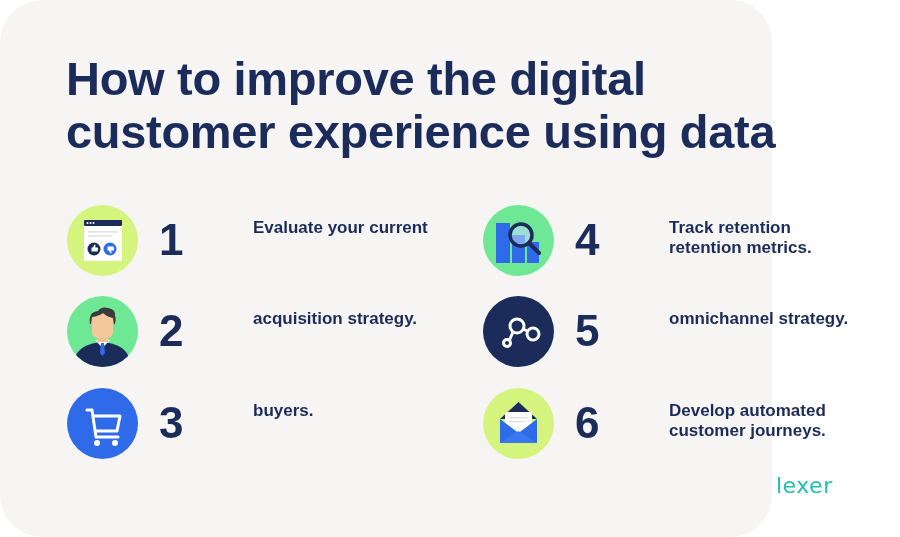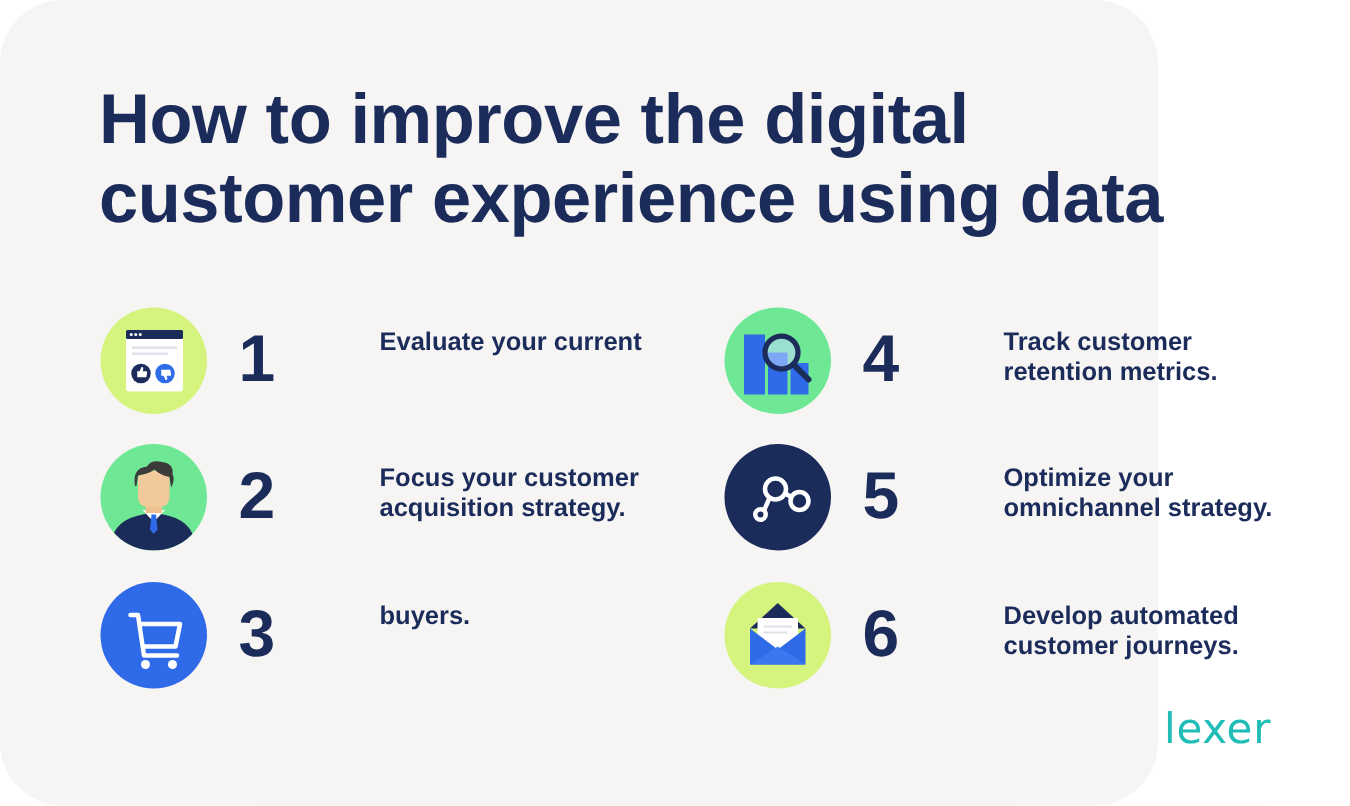--- a/index.html
+++ b/index.html
@@ -27,21 +27,21 @@
       position: absolute; left: 92px; top: 10px; color: #1b2b5a;
       font-weight: 700; font-size: 44px; line-height: 50px;
     }
     .desc {
       position: absolute; left: 138px; top: 13px; color: #1b2b5a;
       font-weight: 700; font-size: 17px; line-height: 20px; white-space: nowrap; margin-left: 48px;
     }
     .desc span { display: block; }
     .logo {
       position: absolute; left: 776px; top: 474px; color: #1fbdb6;
-      font-size: 28px; font-weight: 400; letter-spacing: 0.5px;
+      font-size: 22px; font-weight: 400; letter-spacing: 0.5px;
       font-family: "DejaVu Sans", sans-serif; line-height: 24px;
     }
   </style>
 </head>
 <body>
 
 <div class="card">
 
   <h1 class="title">
     <span>How to improve the digital</span>
@@ -76,21 +76,20 @@
         <path d="M8 62 q4-14 27-16 q23 2 27 16 v10 h-54z" fill="#1b2b5a"></path>
         <path d="M28 44 h15 l-7.5 8z" fill="#ffffff"></path>
         <path d="M34 47 h3 l1 10 l-2.5 3 l-2.5-3z" fill="#2f6be8"></path>
         <rect x="30" y="36" width="11" height="10" fill="#efc191"></rect>
         <rect x="25" y="18" width="21" height="24" rx="6" fill="#f2c99b"></rect>
         <path d="M23 28 q-2-12 8-13 q3-5 10-3 q8 1 7 8 q2 4 -1 9 l-1-7 q-6-1-10-5 q-4 3-11 4 l-1 7z" fill="#3b3b3b"></path>
       </svg>
     </div>
     <div class="num">2</div>
     <div class="desc">
-      <span>Focus your customer</span>
       <span>acquisition strategy.</span>
     </div>
   </div>
 
   <div class="item" style="left:67px; top:388px;">
     <div class="icon-circle" style="background:#2f6be8;">
       <svg viewBox="0 0 71 71">
         <path d="M20 22 h5 l4 27 h22" fill="none" stroke="#ffffff" stroke-width="3" stroke-linecap="round" stroke-linejoin="round"></path>
         <path d="M26 28 h27 l-3 15 h-21" fill="none" stroke="#ffffff" stroke-width="3" stroke-linejoin="round"></path>
         <circle cx="30" cy="55" r="3" fill="#ffffff"></circle>
@@ -108,38 +107,37 @@
       <svg viewBox="0 0 71 71">
         <rect x="13" y="18" width="14" height="40" fill="#2f6be8"></rect>
         <rect x="29" y="30" width="13" height="28" fill="#2f6be8"></rect>
         <rect x="44" y="37" width="12" height="21" fill="#2f6be8"></rect>
         <circle cx="38" cy="30" r="11" fill="rgba(190,215,255,0.55)" stroke="#1b2b5a" stroke-width="3.5"></circle>
         <line x1="46" y1="38" x2="56" y2="48" stroke="#1b2b5a" stroke-width="4" stroke-linecap="round"></line>
       </svg>
     </div>
     <div class="num">4</div>
     <div class="desc">
-      <span>Track customer</span>
+      <span>Track retention</span>
       <span>retention metrics.</span>
     </div>
   </div>
 
   <div class="item" style="left:483px; top:296px;">
     <div class="icon-circle" style="background:#1b2b5a;">
       <svg viewBox="0 0 71 71">
         <circle cx="34" cy="30" r="7" fill="none" stroke="#ffffff" stroke-width="3"></circle>
         <circle cx="50" cy="38" r="6" fill="none" stroke="#ffffff" stroke-width="3"></circle>
         <circle cx="24" cy="47" r="3.5" fill="none" stroke="#ffffff" stroke-width="3"></circle>
         <line x1="40.5" y1="33" x2="44" y2="35" stroke="#ffffff" stroke-width="3"></line>
         <line x1="30" y1="36" x2="26.5" y2="44" stroke="#ffffff" stroke-width="3"></line>
       </svg>
     </div>
     <div class="num">5</div>
     <div class="desc">
-      <span>Optimize your</span>
       <span>omnichannel strategy.</span>
     </div>
   </div>
 
   <div class="item" style="left:483px; top:388px;">
     <div class="icon-circle" style="background:#d4f47d;">
       <svg viewBox="0 0 71 71">
         <path d="M17 31 l18.5-17 l18.5 17z" fill="#1b2b5a"></path>
         <rect x="22" y="24" width="27" height="20" fill="#ffffff"></rect>
         <rect x="26" y="29" width="19" height="1.4" fill="#dfe2e8"></rect>

